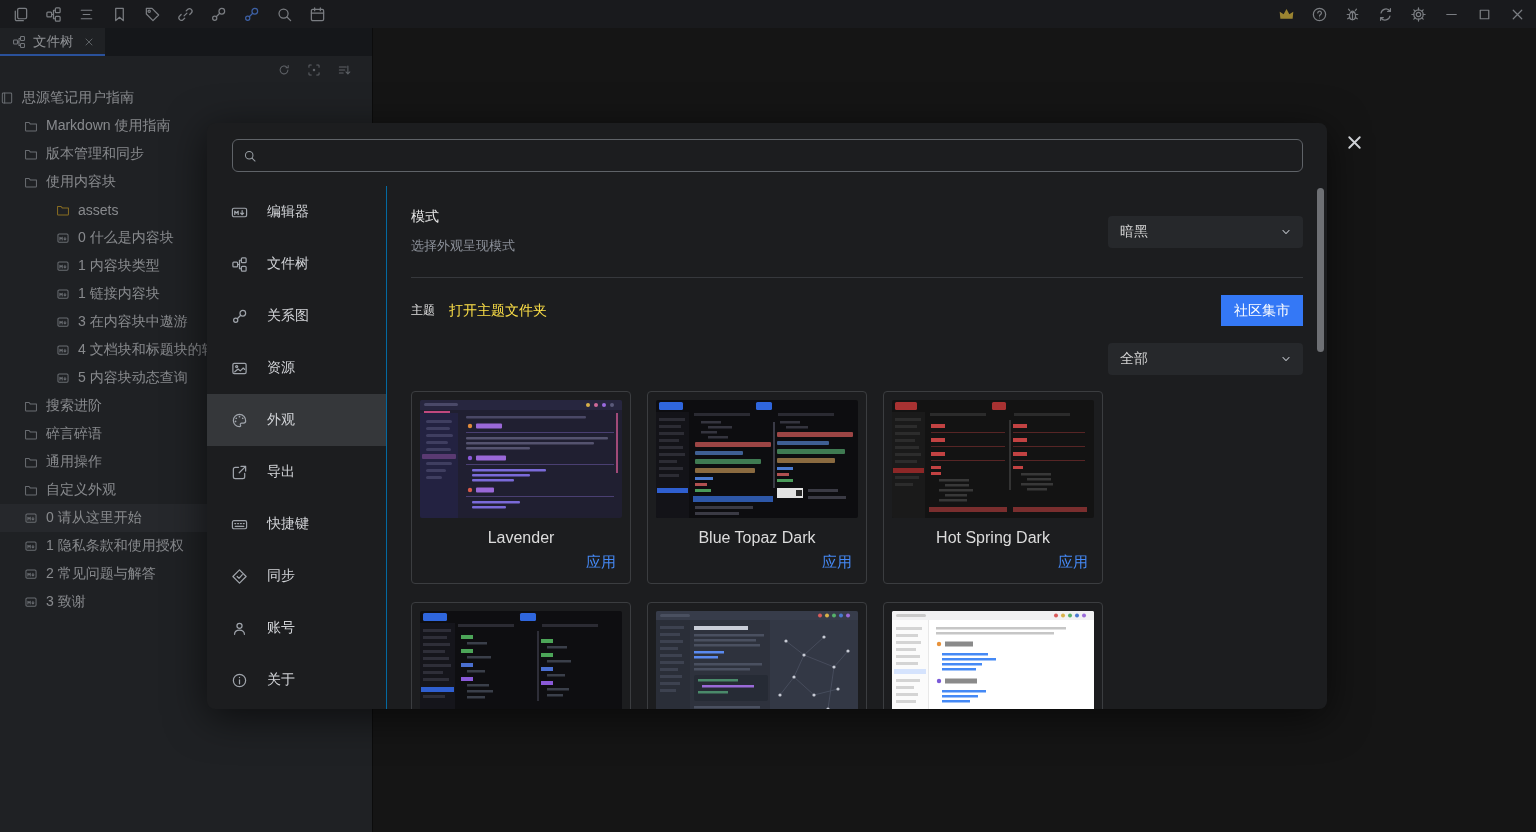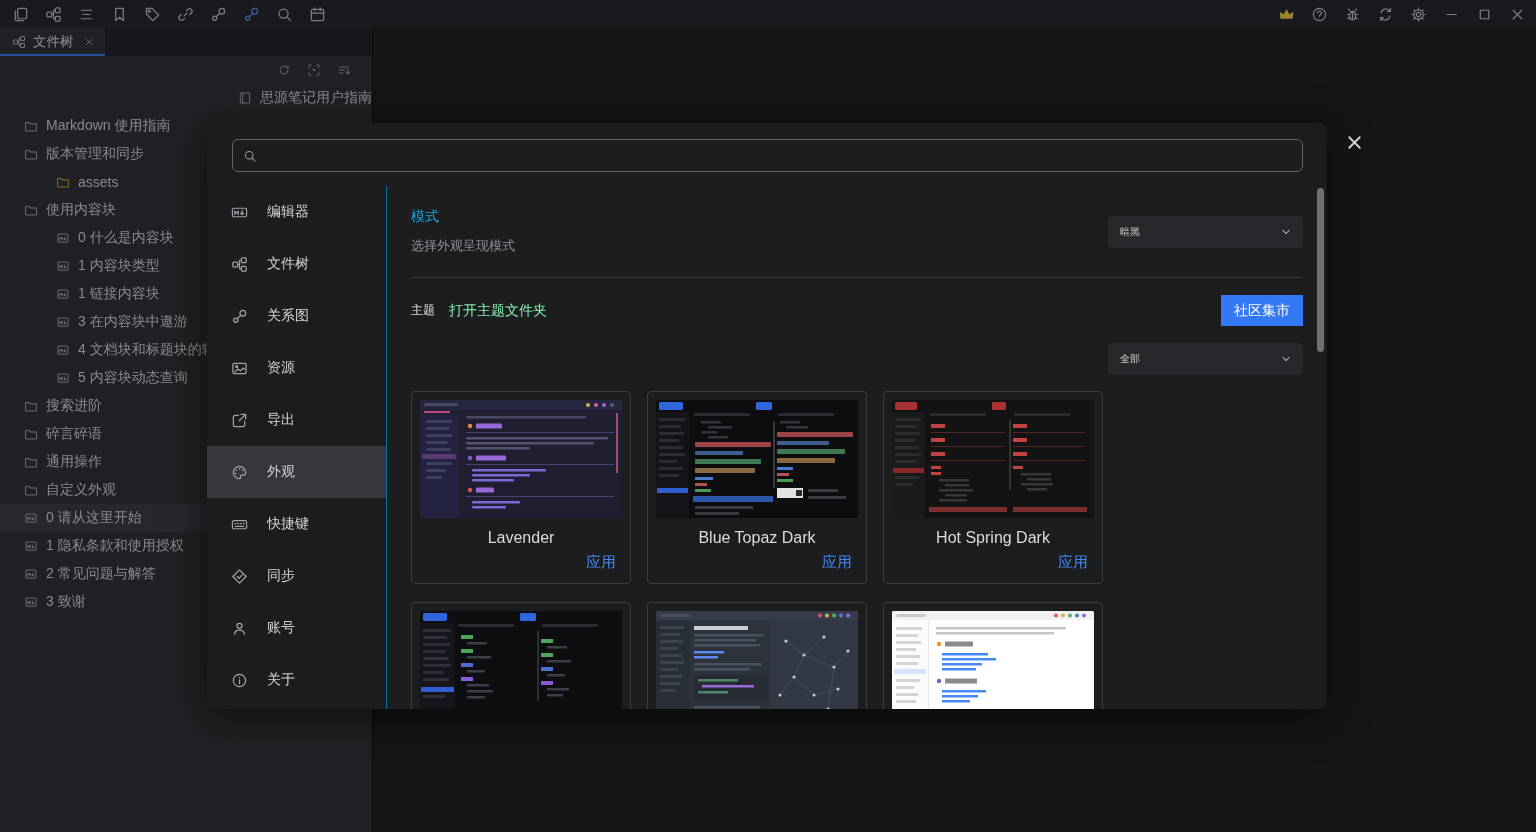--- a/index.html
+++ b/index.html
@@ -32,21 +32,21 @@
   .tab .ticon { color:#aeb2b9; }
   .tab .tclose { color:#9aa0a6; margin-left:2px; }
   .panelbar { position:absolute; left:0; top:28px; width:372px; height:28px;
     display:flex; align-items:center; justify-content:flex-end; gap:10px; padding-right:18px; }
   .pb-btn { width:20px; height:20px; display:flex; align-items:center; justify-content:center;
     color:#8d9299; cursor:pointer; }
   .tree { position:absolute; left:0; top:56px; width:372px; bottom:0; overflow:hidden; }
   .trow { position:relative; display:flex; align-items:center; gap:8px; height:28px;
     color:#c9ccd1; font-size:14px; white-space:nowrap; overflow:hidden; cursor:pointer; }
   .trow .tic { flex:0 0 auto; color:#9da2a9; }
-  .trow.lv0 { padding-left:22px;justify-content:flex-end; }
+  .trow.lv0 { padding-left:0; }
   .trow.lv1 { padding-left:24px; }
   .trow.lv2 { padding-left:56px; }
   .trow.sel { background:#3a3d42; }
   .tic.gold { color:#caa132; }
   .doc-badge { position:absolute; left:338px; top:105px; width:22px; height:28px;
     background:#33363b; border-radius:4px; color:#9aa0a6; font-size:13px;
     display:flex; align-items:center; justify-content:center; }
 
   
   .overlay { position:absolute; inset:0; background:rgba(0,0,0,0.33); z-index:5; }
@@ -63,31 +63,31 @@
   .dlg-search input { flex:1; background:transparent; border:none; outline:none;
     color:#d5d5d5; font-size:14px; font-family:inherit; }
   .dlg-body { display:flex; height:523px; }
   .dlg-side { width:180px; flex:0 0 auto; border-right:1px solid #0369a1; }
   .side-item { display:flex; align-items:center; gap:19px; height:52px; padding-left:24px;
     color:#d2d4d8; font-size:14px; cursor:pointer; }
   .side-item .sic { color:#9fa4ab; }
   .side-item.sel { background:#35373a; }
   .dlg-content { flex:1; padding:0 24px; overflow:hidden; position:relative; }
   .mode-row { display:flex; align-items:center; justify-content:space-between; margin-top:22px; }
-  .mode-title { color:#0ea5e9; font-size:14px; }
+  .mode-title { color:#e5e5e5; font-size:14px; }
   .mode-desc { color:#8d929b; font-size:13px; margin-top:11px; }
   .select { width:195px; height:32px; background:#26282b; border-radius:4px;
     display:flex; align-items:center; justify-content:space-between; padding:0 10px 0 12px;
-    color:#d3d3d3; font-size:10px; cursor:pointer; }
+    color:#d3d3d3; font-size:14px; cursor:pointer; }
   .select .chev { color:#aeb2b8; }
   .divider { height:1px; background:#36383c; margin-top:22px; }
   .theme-row { display:flex; align-items:center; justify-content:space-between; margin-top:17px; }
   .theme-left { display:flex; align-items:center; gap:14px; }
   .theme-label { color:#e0e0e0; font-size:12px; }
-  .link { color:#86efac; font-size:14px; text-decoration:none; cursor:pointer; }
+  .link { color:#fde047; font-size:14px; text-decoration:none; cursor:pointer; }
   .btn-primary { height:31px; padding:0 13px; background:#3478f6; color:#fff; font-size:14px;
     border:none; border-radius:0; display:flex; align-items:center; cursor:pointer;
     font-family:inherit; }
   .filter-row { display:flex; justify-content:flex-end; margin-top:17px; }
   .cards { margin-top:16px; display:grid; grid-template-columns:repeat(3,220px);
     column-gap:16px; row-gap:18px; }
   .card { width:220px; height:193px; border:1px solid #3b3d40; border-radius:4px;
     display:flex; flex-direction:column; cursor:pointer; background:#1c1d1f; }
   .preview { width:202px; height:118px; margin:8px auto 0; border-radius:2px; overflow:hidden; }
   .preview svg { display:block; }
@@ -372,31 +372,31 @@
             <use href="#i-folder"></use>
           </svg>
           <span>Markdown 使用指南</span>
         </div>
       <div class="trow lv1">
           <svg class="ic sm tic">
             <use href="#i-folder"></use>
           </svg>
           <span>版本管理和同步</span>
         </div>
+      <div class="trow lv1">
+          <svg class="ic sm tic">
+            <use href="#i-folder"></use>
+          </svg>
+          <span>使用内容块</span>
+        </div>
       <div class="trow lv2">
           <svg class="ic sm tic gold">
             <use href="#i-folder"></use>
           </svg>
           <span>assets</span>
-        </div>
-      <div class="trow lv1">
-          <svg class="ic sm tic">
-            <use href="#i-folder"></use>
-          </svg>
-          <span>使用内容块</span>
         </div>
       <div class="trow lv2">
           <svg class="ic sm tic">
             <use href="#i-doc"></use>
           </svg>
           <span>0 什么是内容块</span>
         </div>
       <div class="trow lv2">
           <svg class="ic sm tic">
             <use href="#i-doc"></use>
@@ -515,31 +515,31 @@
               <use href="#i-graph"></use>
             </svg>
             <span>关系图</span>
           </div>
         <div class="side-item">
             <svg class="ic sic">
               <use href="#i-assets"></use>
             </svg>
             <span>资源</span>
           </div>
+        <div class="side-item sel">
+            <svg class="ic sic">
+              <use href="#i-palette"></use>
+            </svg>
+            <span>外观</span>
+          </div>
         <div class="side-item">
             <svg class="ic sic">
               <use href="#i-export"></use>
             </svg>
             <span>导出</span>
-          </div>
-        <div class="side-item sel">
-            <svg class="ic sic">
-              <use href="#i-palette"></use>
-            </svg>
-            <span>外观</span>
           </div>
         <div class="side-item">
             <svg class="ic sic">
               <use href="#i-keyboard"></use>
             </svg>
             <span>快捷键</span>
           </div>
         <div class="side-item">
             <svg class="ic sic">
               <use href="#i-syncitem"></use>

